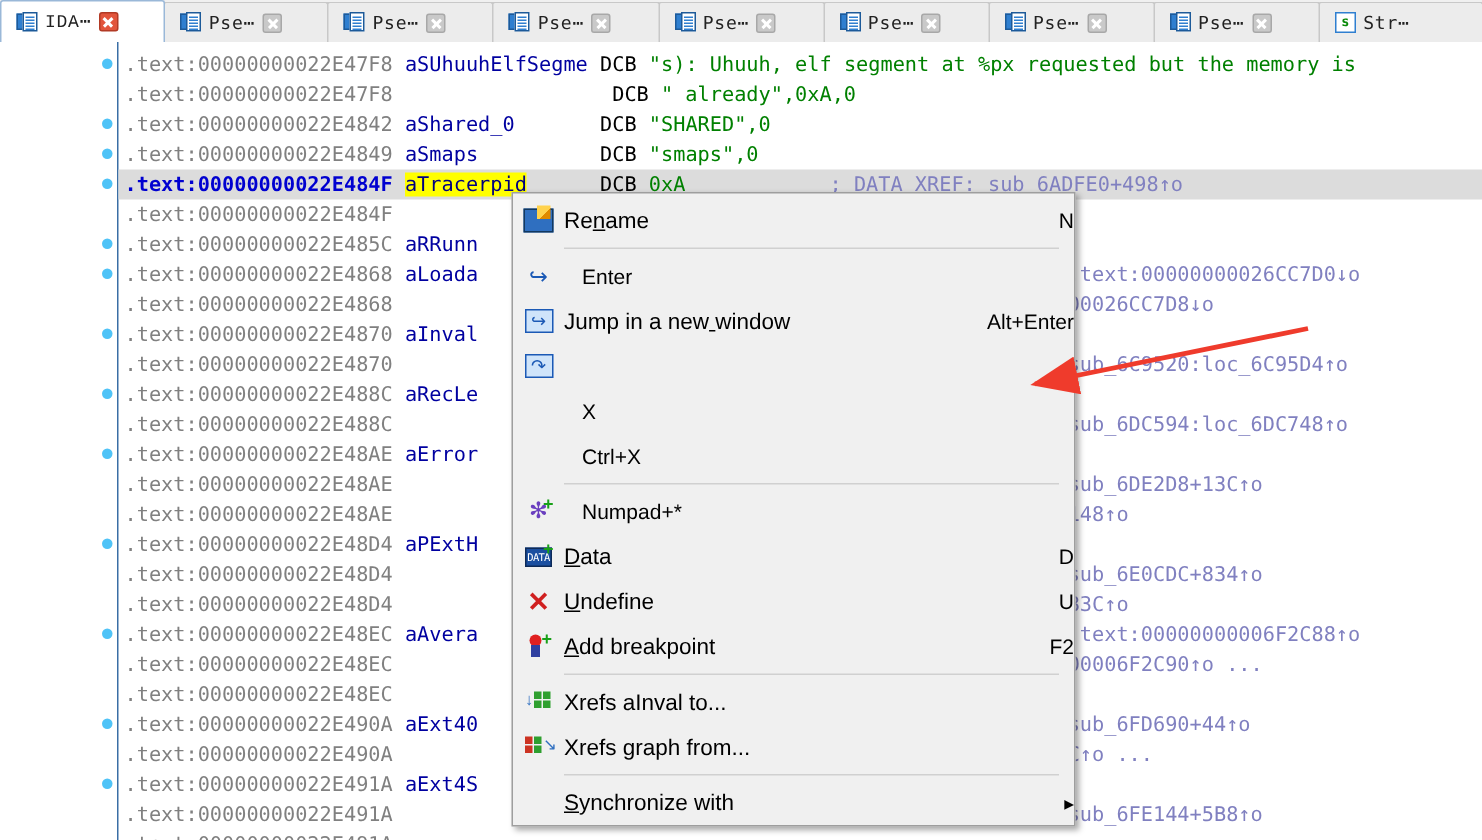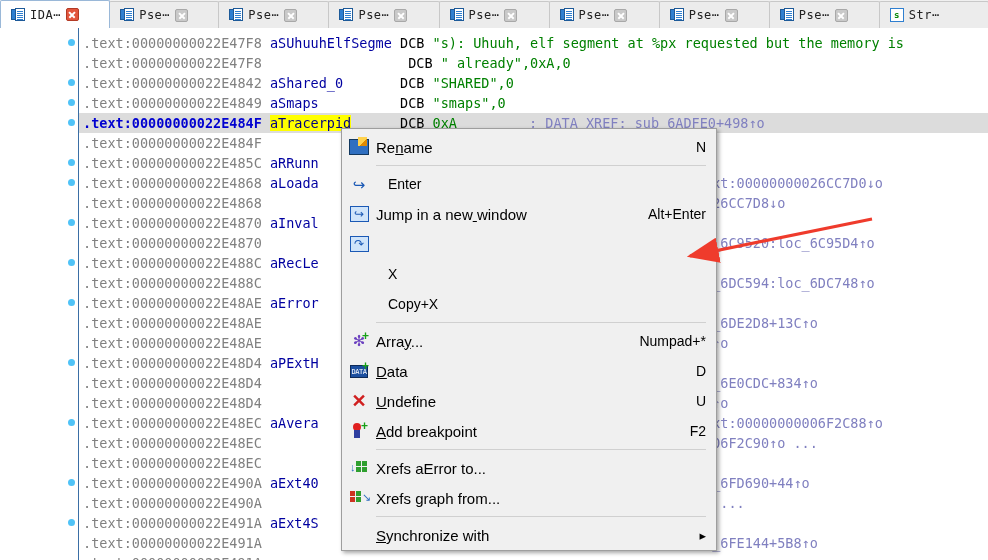--- a/index.html
+++ b/index.html
@@ -86,35 +86,35 @@
     font-size:13.5px;line-height:20px;white-space:pre;
   }
   .cl{position:relative;height:20px;white-space:pre;padding-left:4px;}
   .cl.sel{background:#dcdcdc;}
   .addr{color:#808080;}
   .cl.sel .addr{color:#0000d0;font-weight:bold;}
   .name{color:#0000a0;}
   .hl{background:#ffff00;color:#000080;}
   .kw{color:#000000;}
   .str{color:#008000;}
-  .xref{color:#8080c0;}
+  .xref{color:#8080c0;margin-left:24px;}
 
   
   .ctxmenu{
     position:absolute;left:341px;top:128px;width:376px;
     background:#f0f0f0;
     border:1px solid #9e9e9e;
     box-shadow:2px 2px 4px rgba(0,0,0,.35);
     box-sizing:border-box;
     z-index:20;
     padding:3px 0 0 0;
   }
   .mi{
     display:flex;align-items:center;height:30px;
-    padding:0 10px 0 0;position:relative;
+    padding:0 0 0 0;position:relative;
   }
   .mi .micon{width:34px;flex:0 0 34px;display:flex;align-items:center;justify-content:center;height:100%;}
   .mi .mlabel{flex:1 1 auto;font-size:15px;color:#000;font-family:"Liberation Sans",sans-serif;}
   .mi .mlabel u{text-decoration:underline;}
   .mi .mkey{font-size:14px;color:#000;font-family:"Liberation Sans",sans-serif;padding-left:12px;white-space:nowrap;}
   .mi .marrow{width:12px;flex:0 0 12px;display:flex;align-items:center;justify-content:flex-end;}
   .msep{height:1px;background:#d0d0d0;margin:3px 10px 3px 34px;}
 
   
   .i-rename{width:20px;height:16px;background:#2f6fc0;border:1px solid #12385f;position:relative;box-sizing:border-box;}
@@ -139,21 +139,21 @@
 
   
   .annot{position:absolute;left:0;top:0;width:988px;height:560px;pointer-events:none;z-index:30;}
 </style>
 </head>
 <body>
 
 <div id="root">
 
   <div class="tabbar" id="tabbar">
-      <div class="tab active" style="width: 120px;">
+      <div class="tab active" style="width: 120px; font-family: Liberation Mono, monospace;">
         <div class="ic-doc">
           <div class="p1"></div>
           <div class="p2"></div>
         </div>
         <span class="tlabel">IDA⋯</span>
         <div class="tclose red"></div>
       </div>
       <div class="tab" style="width: 120px;">
         <div class="ic-doc">
           <div class="p1"></div>
@@ -263,28 +263,27 @@
         <div class="micon">
           <div class="i-box-arrow hex">↷</div>
         </div>
       </div>
       <div class="mi">
         <div class="micon"></div>
         <div class="mkey">X</div>
       </div>
       <div class="mi">
         <div class="micon"></div>
-        <div class="mkey">Copy+X</div>
+        <div class="mkey">Ctrl+X</div>
       </div>
       <div class="msep"></div>
       <div class="mi">
         <div class="micon">
           <div class="i-star">✻<span class="i-plus">+</span></div>
         </div>
-        <div class="mlabel">Arra<u>y</u>...</div>
         <div class="mkey">Numpad+*</div>
       </div>
       <div class="mi">
         <div class="micon">
           <div class="i-star">
             <div class="i-data" style="position: absolute; left: 0px; top: 2px;">DATA</div>
             <span class="i-plus">+</span>
           </div>
         </div>
         <div class="mlabel"><u>D</u>ata</div>
@@ -312,21 +311,21 @@
       <div class="mi">
         <div class="micon">
           <div class="i-xg">
             <div class="g" style="left: 6px; top: 1px;"></div>
             <div class="g" style="left: 12px; top: 1px;"></div>
             <div class="g" style="left: 6px; top: 7px;"></div>
             <div class="g" style="left: 12px; top: 7px;"></div>
             <div class="ar" style="left: 0px; top: 2px;">↓</div>
           </div>
         </div>
-        <div class="mlabel">Xrefs aError to...</div>
+        <div class="mlabel">Xrefs aInval to...</div>
       </div>
       <div class="mi">
         <div class="micon">
           <div class="i-xg">
             <div class="b" style="left: 0px; top: 1px;"></div>
             <div class="g" style="left: 6px; top: 1px;"></div>
             <div class="b" style="left: 0px; top: 7px;"></div>
             <div class="g" style="left: 6px; top: 7px;"></div>
             <div class="ar" style="left: 12px; top: 2px;">↘</div>
           </div>

